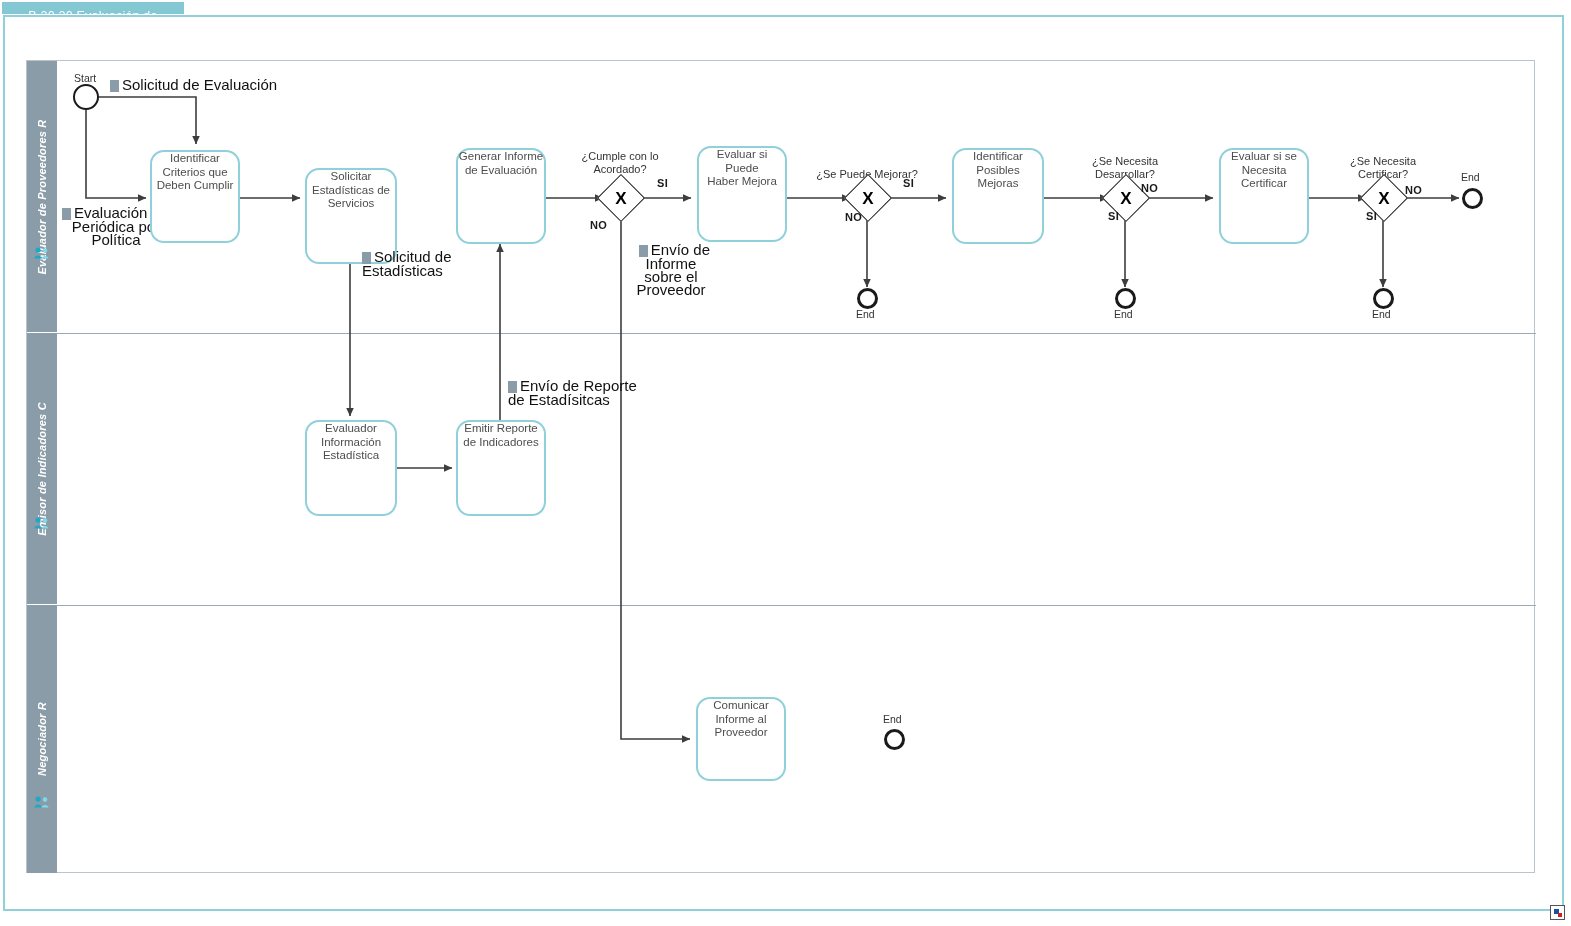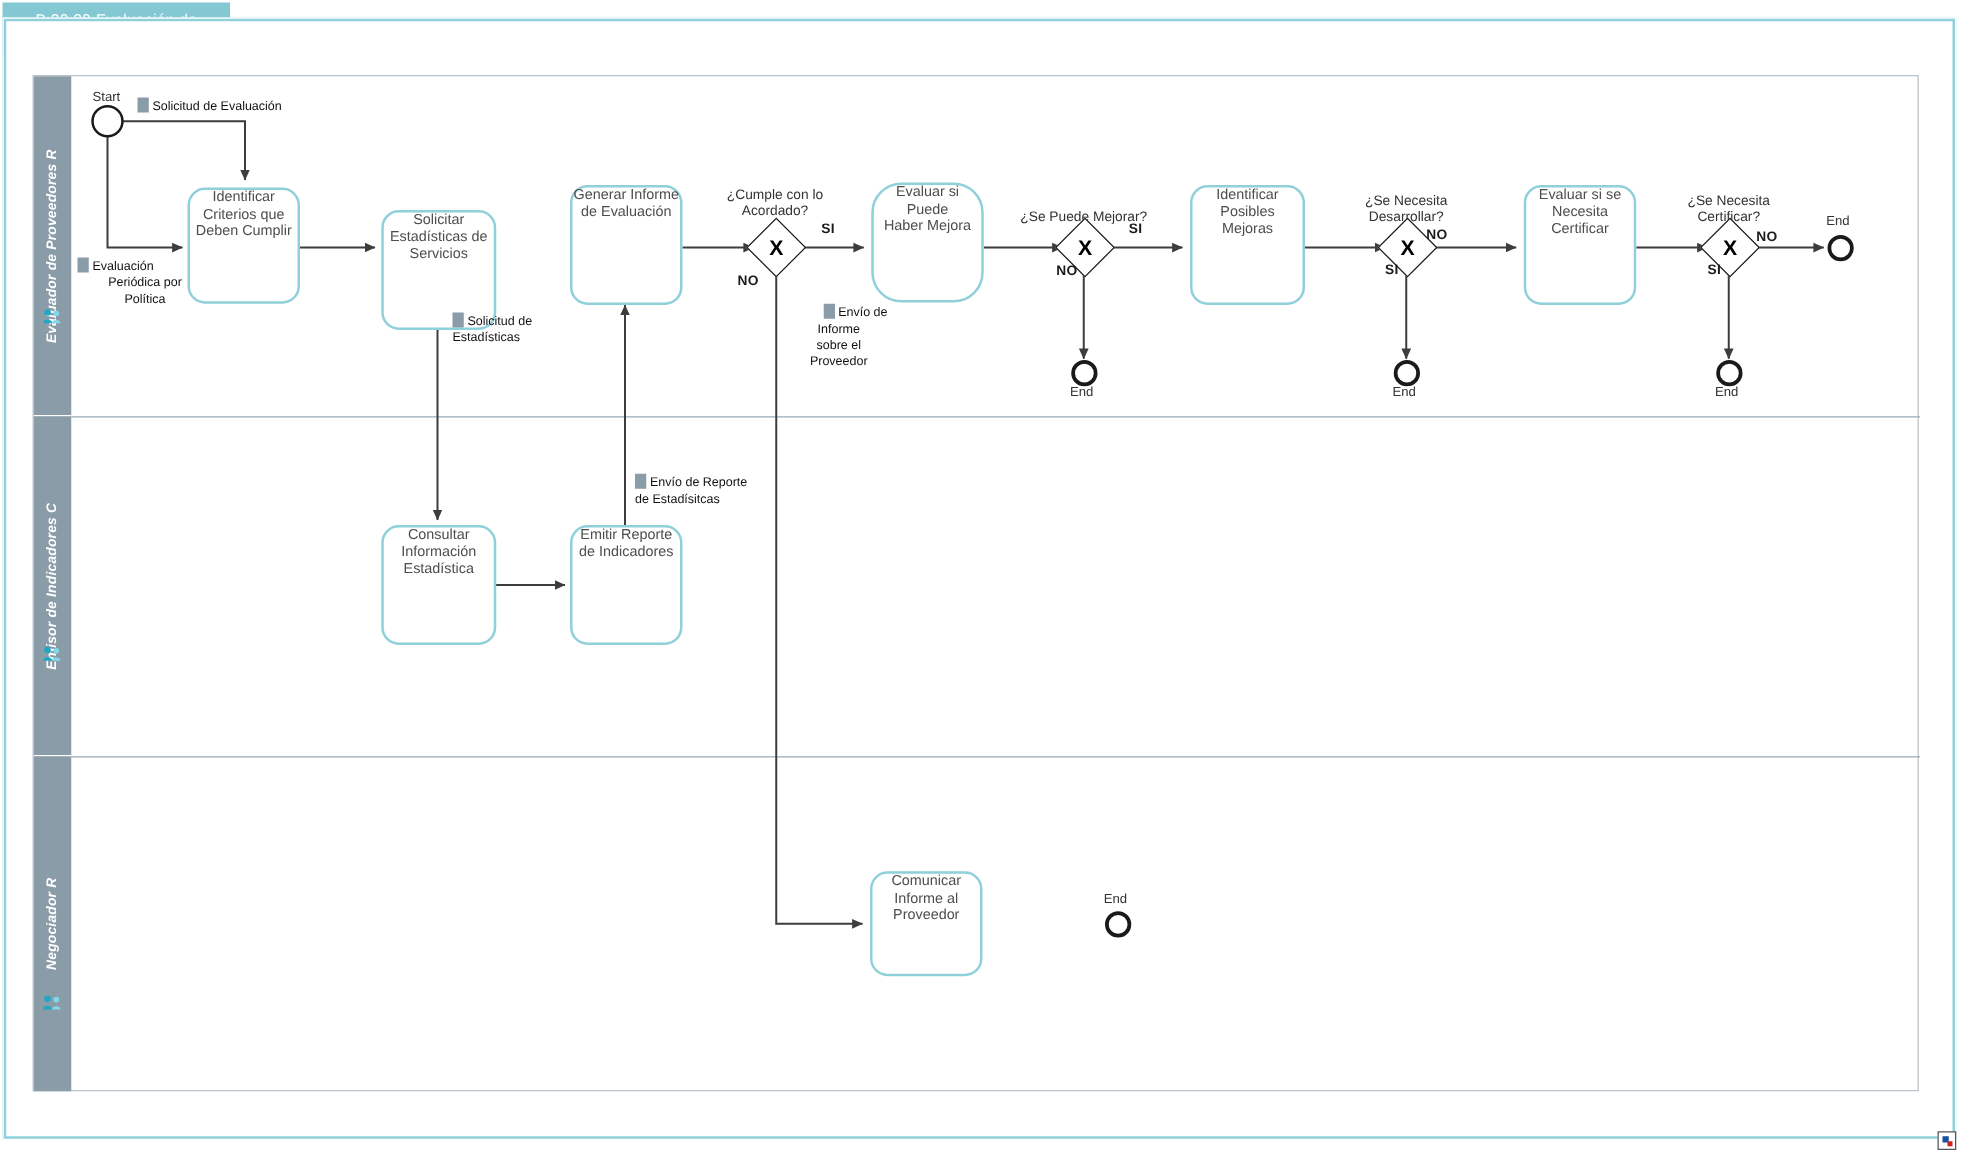--- a/index.html
+++ b/index.html
@@ -83,21 +83,21 @@
   .gw-label{
     position:absolute;text-align:center;font-size:11px;color:#333;
     line-height:13px;white-space:nowrap;
   }
   .flow-label{
     position:absolute;font-size:11px;color:#1a1a1a;font-weight:bold;
     white-space:nowrap;letter-spacing:.3px;
   }
 
   
-  .annot{position:absolute;font-size:10px;line-height:13px;color:#111;}
+  .annot{position:absolute;font-size:15px;line-height:13px;color:#111;}
   .annot .marker{
     display:inline-block;width:9px;height:12px;background:#8a9ca8;
     vertical-align:-2px;margin-right:3px;
   }
   .annot.center{text-align:center;}
 
   
   .svg-layer{position:absolute;left:0;top:0;width:1571px;height:926px;overflow:visible;pointer-events:none;}
 
   
@@ -252,21 +252,21 @@
   <div class="flow-label" style="left:657px;top:177px;">SI</div>
   <div class="flow-label" style="left:590px;top:219px;">NO</div>
 
   <div class="annot center" style="left:632px;top:243px;width:78px;">
     <div style="text-align:right;"><span class="marker"></span><span>Envío de</span></div>
     <div>Informe</div>
     <div>sobre el</div>
     <div>Proveedor</div>
   </div>
 
-  <div class="task" style="left:697px;top:146px;width:90px;height:96px;border-radius:24px;">
+  <div class="task" style="left:697px;top:146px;width:90px;height:96px;">
     <span>Evaluar si Puede</span>
     <span>Haber Mejora</span>
   </div>
 
   <div class="gw-label" style="left:792px;top:168px;width:150px;">
     <div>¿Se Puede Mejorar?</div>
   </div>
   <div class="gateway" style="left:851px;top:181px;width:34px;height:34px;">
     <div class="dia"></div>
     <div class="xm">X</div>
@@ -327,21 +327,21 @@
     <div class="ring"></div>
   </div>
   <div class="event-label" style="left:1372px;top:308px;">End</div>
 
   <div class="annot" style="left:508px;top:379px;width:150px;">
     <div><span class="marker"></span><span>Envío de Reporte</span></div>
     <div style="margin-left:0;">de Estadísitcas</div>
   </div>
 
   <div class="task" style="left:305px;top:420px;width:92px;height:96px;">
-    <span>Consultar</span>
+    <span>Evaluador</span>
     <span>Información</span>
     <span>Estadística</span>
   </div>
 
   <div class="task" style="left:456px;top:420px;width:90px;height:96px;">
     <span>Emitir Reporte</span>
     <span>de Indicadores</span>
   </div>
 
   <div class="task" style="left:696px;top:697px;width:90px;height:84px;">

